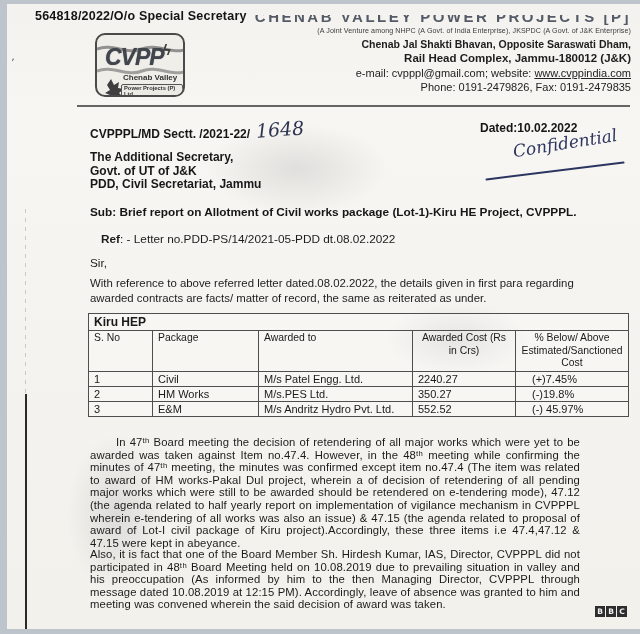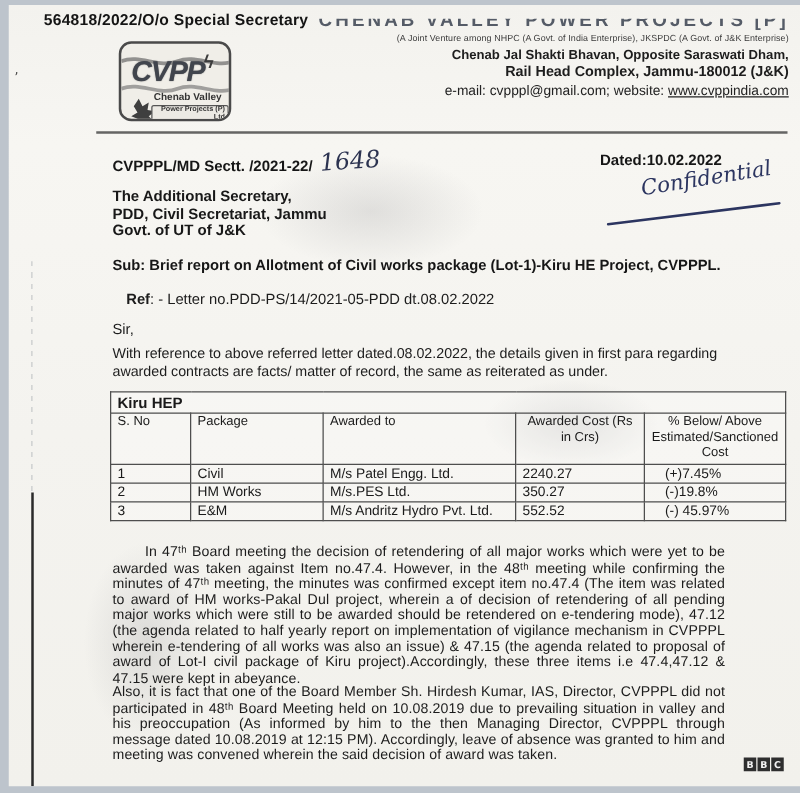--- a/index.html
+++ b/index.html
@@ -26,21 +26,21 @@
   .jv-line { font-size:7.1px; color:#3a3a3a; letter-spacing:.1px; margin-top:1px; }
   .cin-line { font-size:10px; font-weight:bold; color:#222; margin-top:1px; }
   .addr1 { font-size:10.5px; font-weight:bold; color:#1d1d1d; margin-top:3px; }
   .addr2 { font-size:11.5px; font-weight:bold; color:#1d1d1d; margin-top:2px; }
   .email-line { font-size:11px; color:#222; margin-top:3px; }
   .email-line .site { text-decoration:underline; }
   .phone-line { font-size:11px; color:#222; margin-top:2px; }
 
   
   .logo { position:absolute; left:88px; top:29px; width:90px; height:64px;
-    border:2px solid #4a4a4a; border-radius:10px; background:#f0eee8; overflow:hidden;text-align:right; }
+    border:2px solid #4a4a4a; border-radius:10px; background:#f0eee8; overflow:hidden; }
   .logo svg { position:absolute; left:0; top:0; }
   .logo-text { position:absolute; left:8px; top:9px; font-size:23px; font-weight:bold; font-style:italic;
     color:#41454d; letter-spacing:-1px; text-shadow:0 0 1px #666; }
   .logo-bolt { position:absolute; left:66px; top:6px; font-size:15px; color:#3c3c3c; font-weight:bold; }
   .logo-sub1 { position:absolute; left:26px; top:38px; font-size:8px; font-weight:bold; color:#333; }
   .logo-sub2 { position:absolute; left:24px; top:49px; font-size:5.8px; font-weight:bold; color:#333;
     border:1px solid #555; padding:0 2px; border-radius:2px; background:#eceae4; }
 
   .rule { position:absolute; left:70px; top:101px; width:553px; height:2px; background:#4b4b4b; opacity:.85; }
 
@@ -99,20 +99,21 @@
   <div class="tick-mark">‚</div>
 
   <div class="masthead">
     <div class="company-clip">
       <span>CHENAB VALLEY POWER PROJECTS [P] LIMITED</span>
     </div>
     <div class="jv-line">(A Joint Venture among NHPC (A Govt. of India Enterprise), JKSPDC (A Govt. of J&amp;K Enterprise)</div>
     <div class="addr1">Chenab Jal Shakti Bhavan, Opposite Saraswati Dham,</div>
     <div class="addr2">Rail Head Complex, Jammu-180012 (J&amp;K)</div>
     <div class="email-line"><span>e-mail: cvpppl@gmail.com; website: </span><span class="site">www.cvppindia.com</span></div>
+    <div class="phone-line">Phone: 0191-2479826, Fax: 0191-2479835</div>
   </div>
 
   <div class="logo">
     <svg width="90" height="64" viewBox="0 0 90 64">
       <path d="M0,14 C15,8 30,20 45,14 C60,8 75,20 90,14" stroke="#6a6a6a" stroke-width="3" fill="none" opacity=".7"></path>
       <path d="M0,36 C15,30 30,42 45,36 C60,30 75,42 90,36" stroke="#6a6a6a" stroke-width="3" fill="none" opacity=".6"></path>
       <path d="M14,44 l3,6 l5,-3 l-1,6 l6,1 l-5,4 l4,4 l-6,0 l0,5 l-4,-4 l-4,3 l1,-6 l-5,-2 l5,-3 l-3,-5 z" fill="#3f3f3f"></path>
     </svg>
     <div class="logo-text">CVPP</div>
     <div class="logo-bolt">ϟ</div>
@@ -124,22 +125,22 @@
 
   <div class="ref-line">
     <span>CVPPPL/MD Sectt. /2021-22/</span><span class="hand-number">1648</span>
   </div>
   <div class="date-line">Dated:10.02.2022</div>
   <div class="confidential">Confidential</div>
   <div class="conf-underline"></div>
 
   <div class="addressee">
     <div>The Additional Secretary,</div>
+    <div>Govt. of UT of J&amp;K</div>
     <div>PDD, Civil Secretariat, Jammu</div>
-    <div>Govt. of UT of J&amp;K</div>
   </div>
 
   <div class="sub-line">Sub: Brief report on Allotment of Civil works package (Lot-1)-Kiru HE Project, CVPPPL.</div>
   <div class="ref2-line"><b>Ref</b><span>: - Letter no.PDD-PS/14/2021-05-PDD dt.08.02.2022</span></div>
   <div class="salutation">Sir,</div>
   <div class="intro">With reference to above referred letter dated.08.02.2022, the details given in first para regarding awarded contracts are facts/ matter of record, the same as reiterated as under.</div>
 
   <table class="kiru">
     <colgroup>
         <col style="width:64px">

